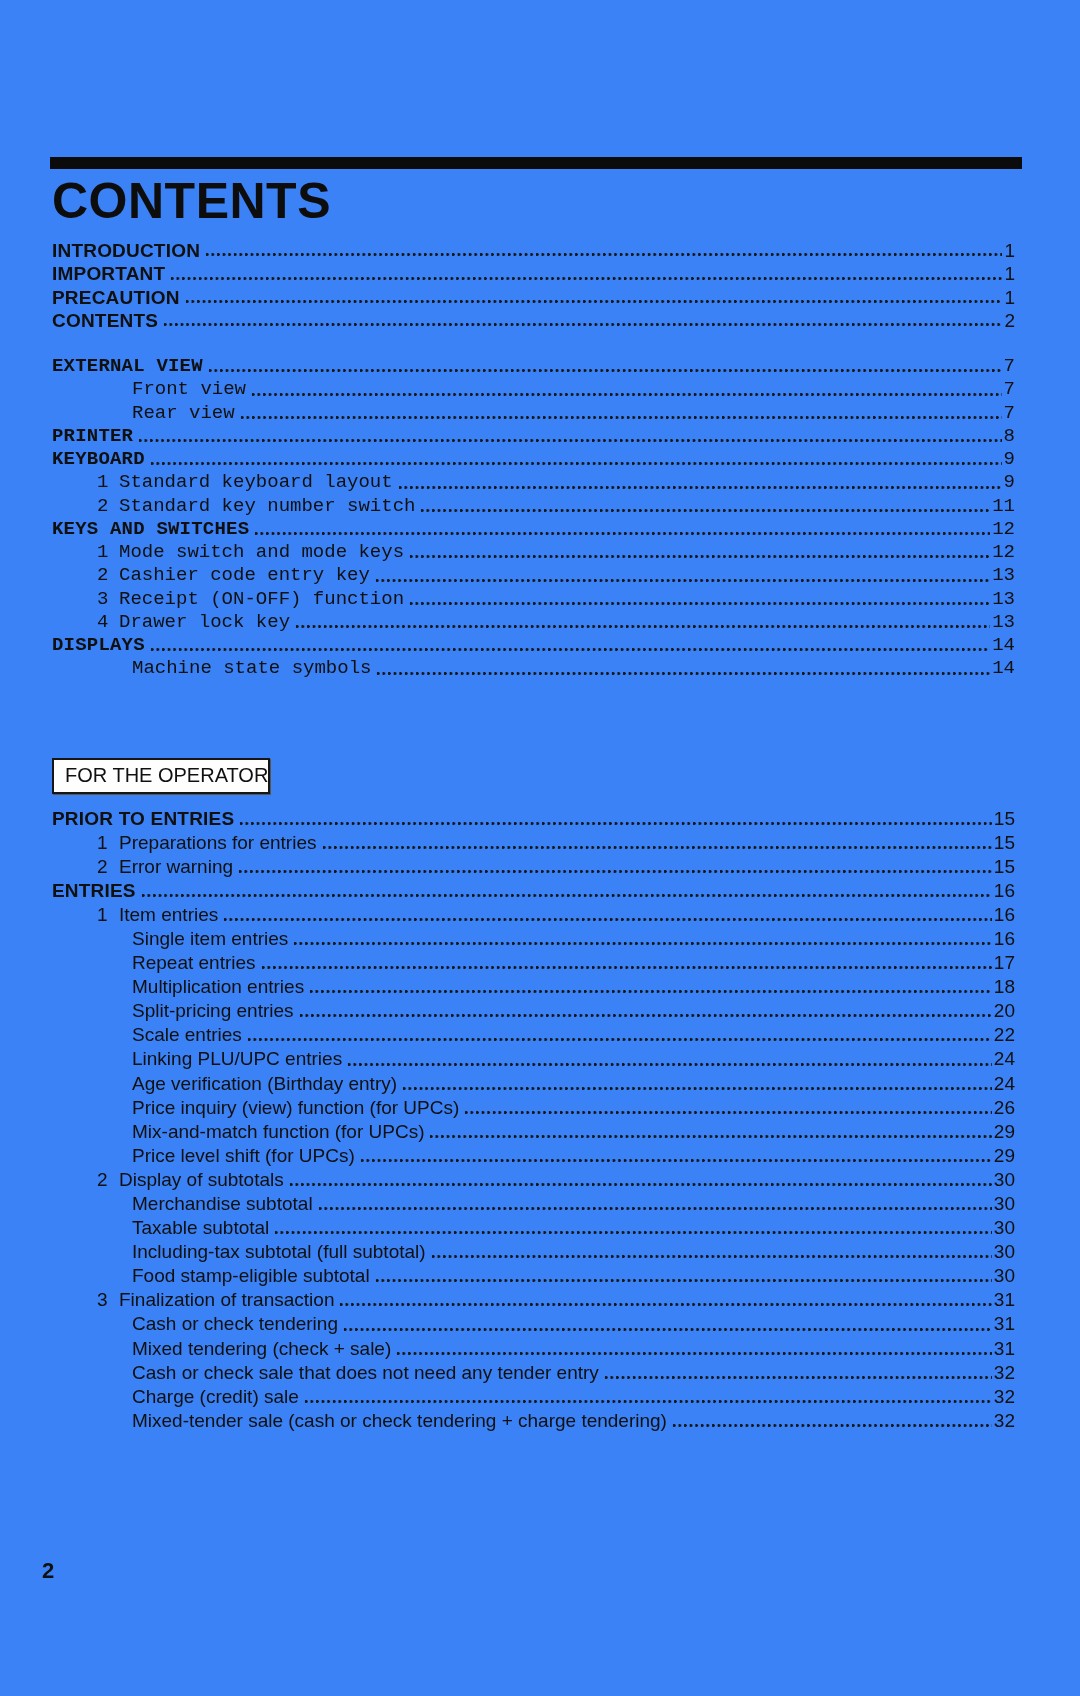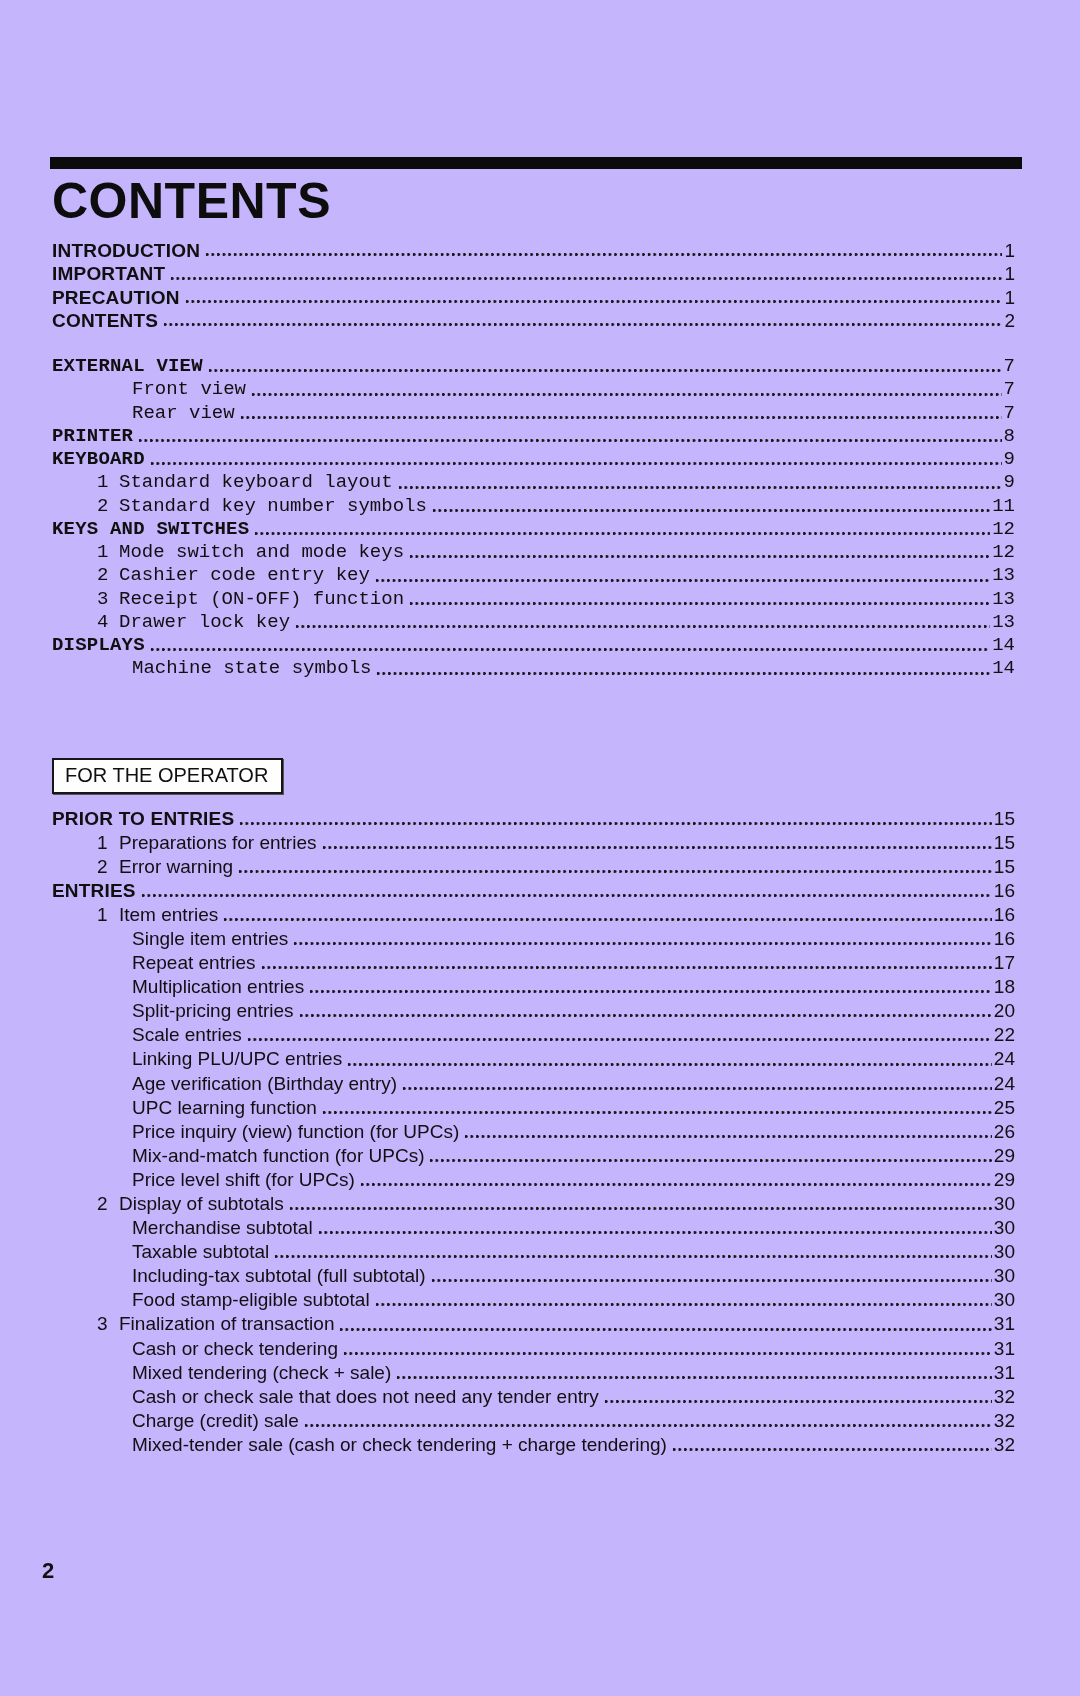--- a/index.html
+++ b/index.html
@@ -6,21 +6,21 @@
   body {
     width:1080px; height:1696px;
     background:#ffffff;
     font-family:"Liberation Sans", sans-serif;
     color:#101010;
     position:relative;
     overflow:hidden;
   }
   .page {
     position:absolute; inset:0;
-    background:#c4b5fd;
+    background:#3b82f6;
   }
   .content {
     position:absolute;
     left:52px; top:157px;
     width:963px;
   }
   .top-rule {
     height:12px;
     width:972px;
     margin-left:-2px;
@@ -64,21 +64,21 @@
     background-size:5.6px 7px;
     background-repeat:repeat-x;
   }
   .pagenum {
     flex:0 0 auto;
     font-size:19px;
   }
   .operator-banner {
     display:inline-block;
     border:2.5px solid #161616;
-    padding:4px 13px 5px 11px;
+    padding:4px 0 5px 11px;
     font-size:20px;
     margin:77px 1px 13px 0;
     background:#fefefe;
     box-shadow:1px 1px 0 #555;
   }
   .footer-pagenum {
     position:absolute;
     left:42px; top:1558px;
     font-size:22px;
     font-weight:700;
@@ -141,21 +141,21 @@
           <span class="pagenum">9</span>
         </div>
         <div class="toc-row lvl1">
           <span class="num">1</span>
           <span class="txt">Standard keyboard layout</span>
           <span class="leader"></span>
           <span class="pagenum">9</span>
         </div>
         <div class="toc-row lvl1">
           <span class="num">2</span>
-          <span class="txt">Standard key number symbols</span>
+          <span class="txt">Standard key number switch</span>
           <span class="leader"></span>
           <span class="pagenum">11</span>
         </div>
         <div class="toc-row lvl0 bold">
           <span class="txt">KEYS AND SWITCHES</span>
           <span class="leader"></span>
           <span class="pagenum">12</span>
         </div>
         <div class="toc-row lvl1">
           <span class="num">1</span>
@@ -255,25 +255,20 @@
           <span class="txt">Linking PLU/UPC entries</span>
           <span class="leader"></span>
           <span class="pagenum">24</span>
         </div>
         <div class="toc-row lvl2">
           <span class="txt">Age verification (Birthday entry)</span>
           <span class="leader"></span>
           <span class="pagenum">24</span>
         </div>
         <div class="toc-row lvl2">
-          <span class="txt">UPC learning function</span>
-          <span class="leader"></span>
-          <span class="pagenum">25</span>
-        </div>
-        <div class="toc-row lvl2">
           <span class="txt">Price inquiry (view) function (for UPCs)</span>
           <span class="leader"></span>
           <span class="pagenum">26</span>
         </div>
         <div class="toc-row lvl2">
           <span class="txt">Mix-and-match function (for UPCs)</span>
           <span class="leader"></span>
           <span class="pagenum">29</span>
         </div>
         <div class="toc-row lvl2">

